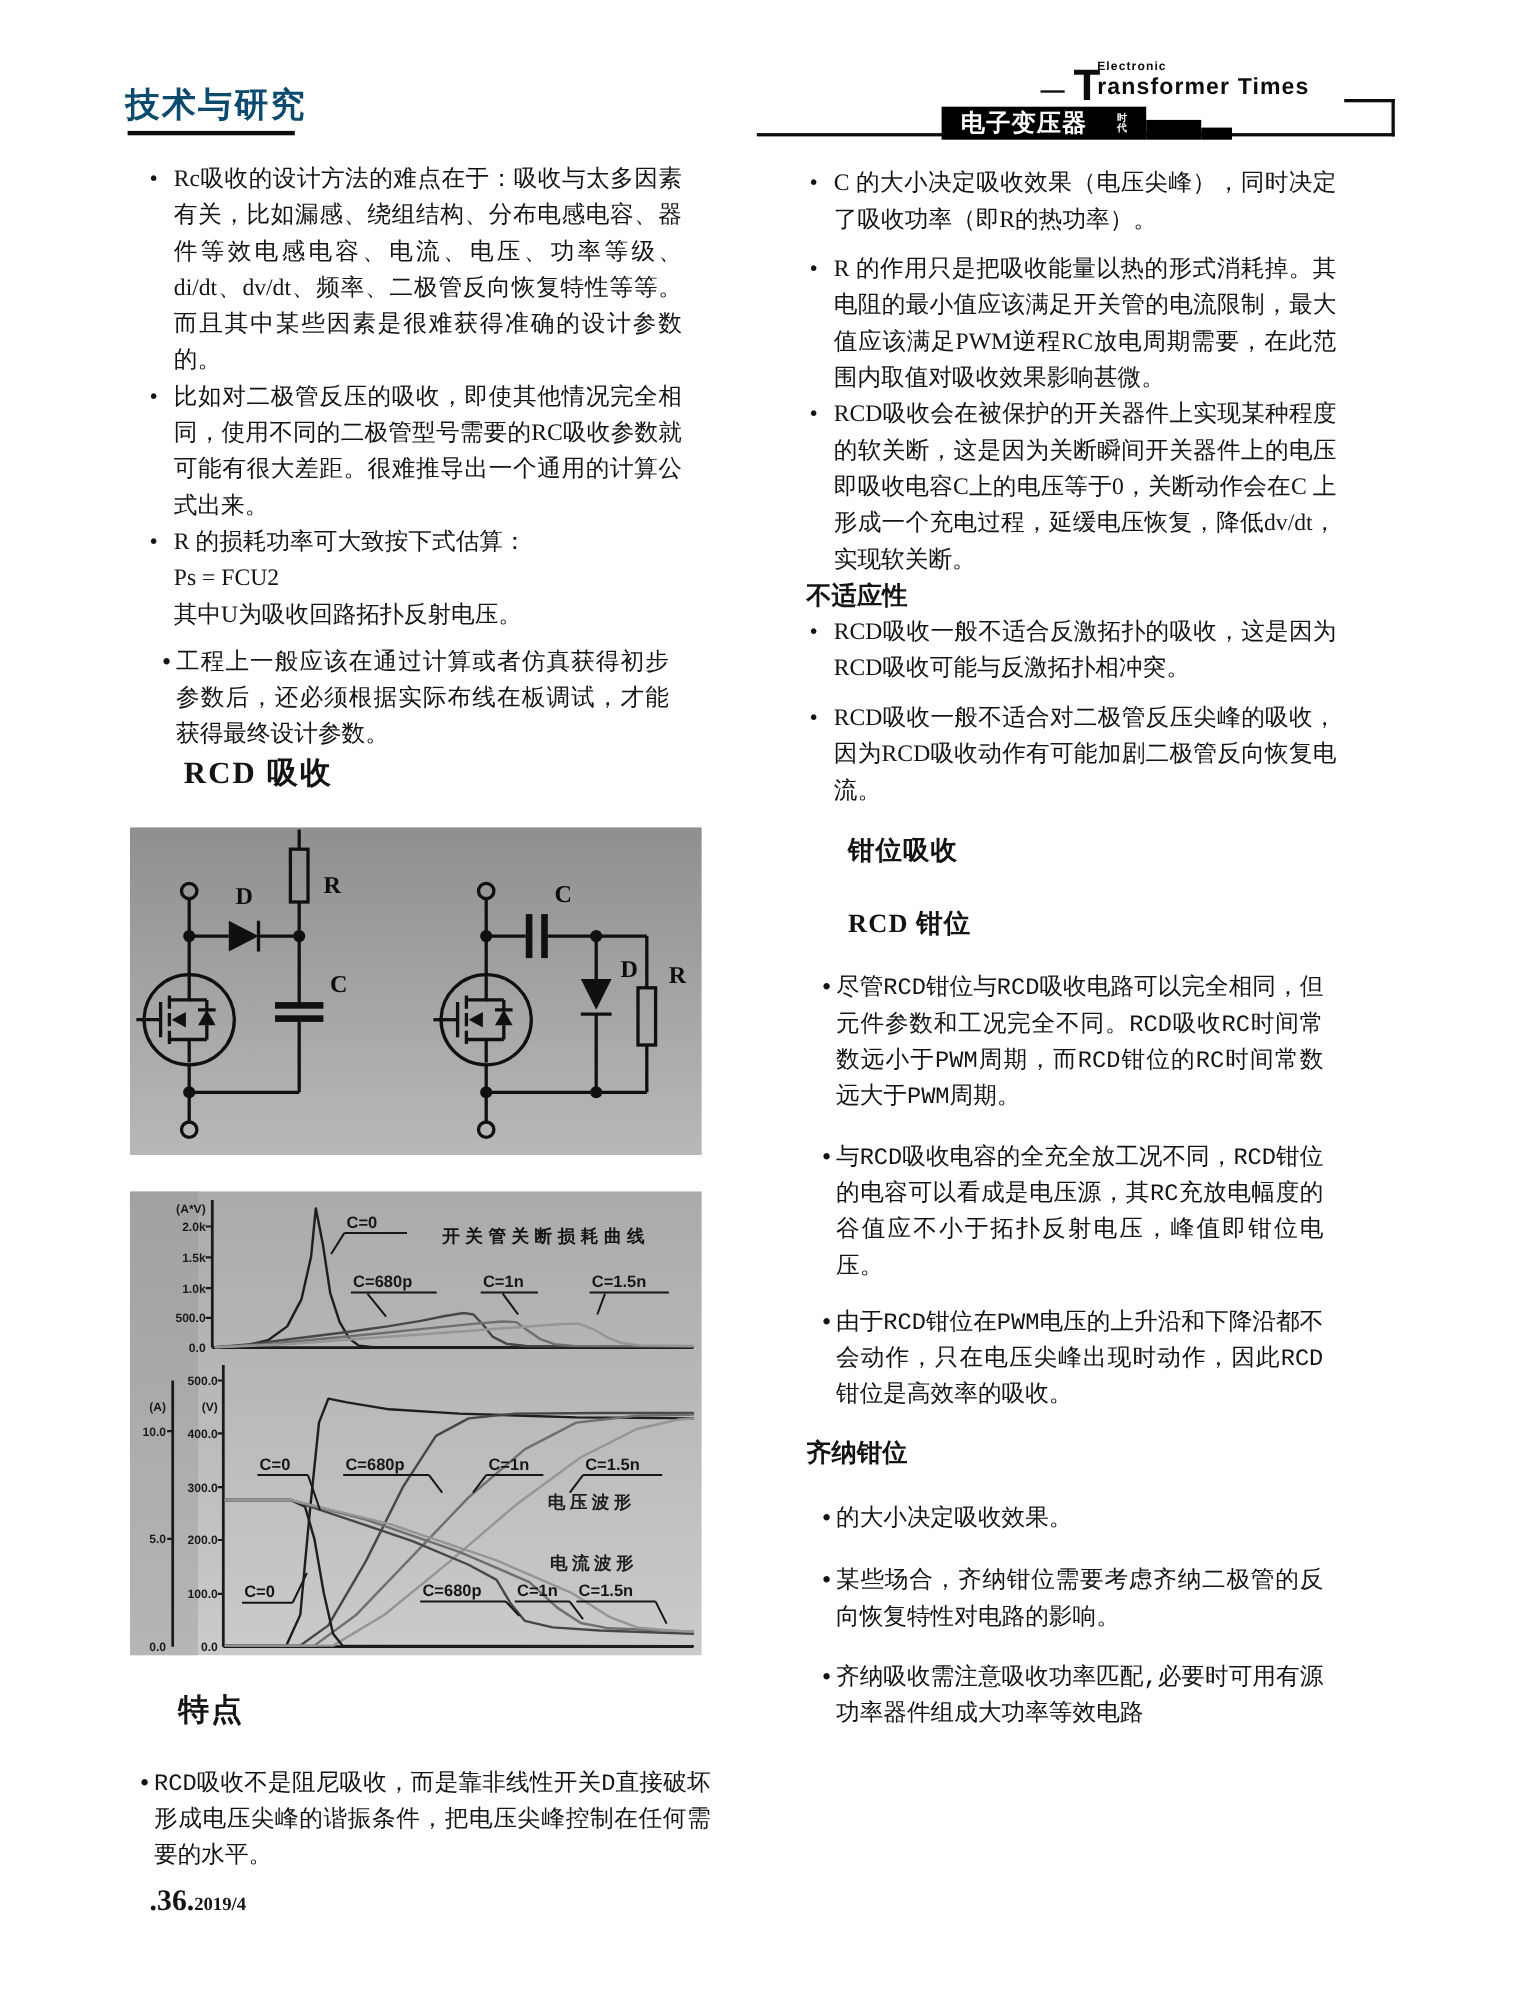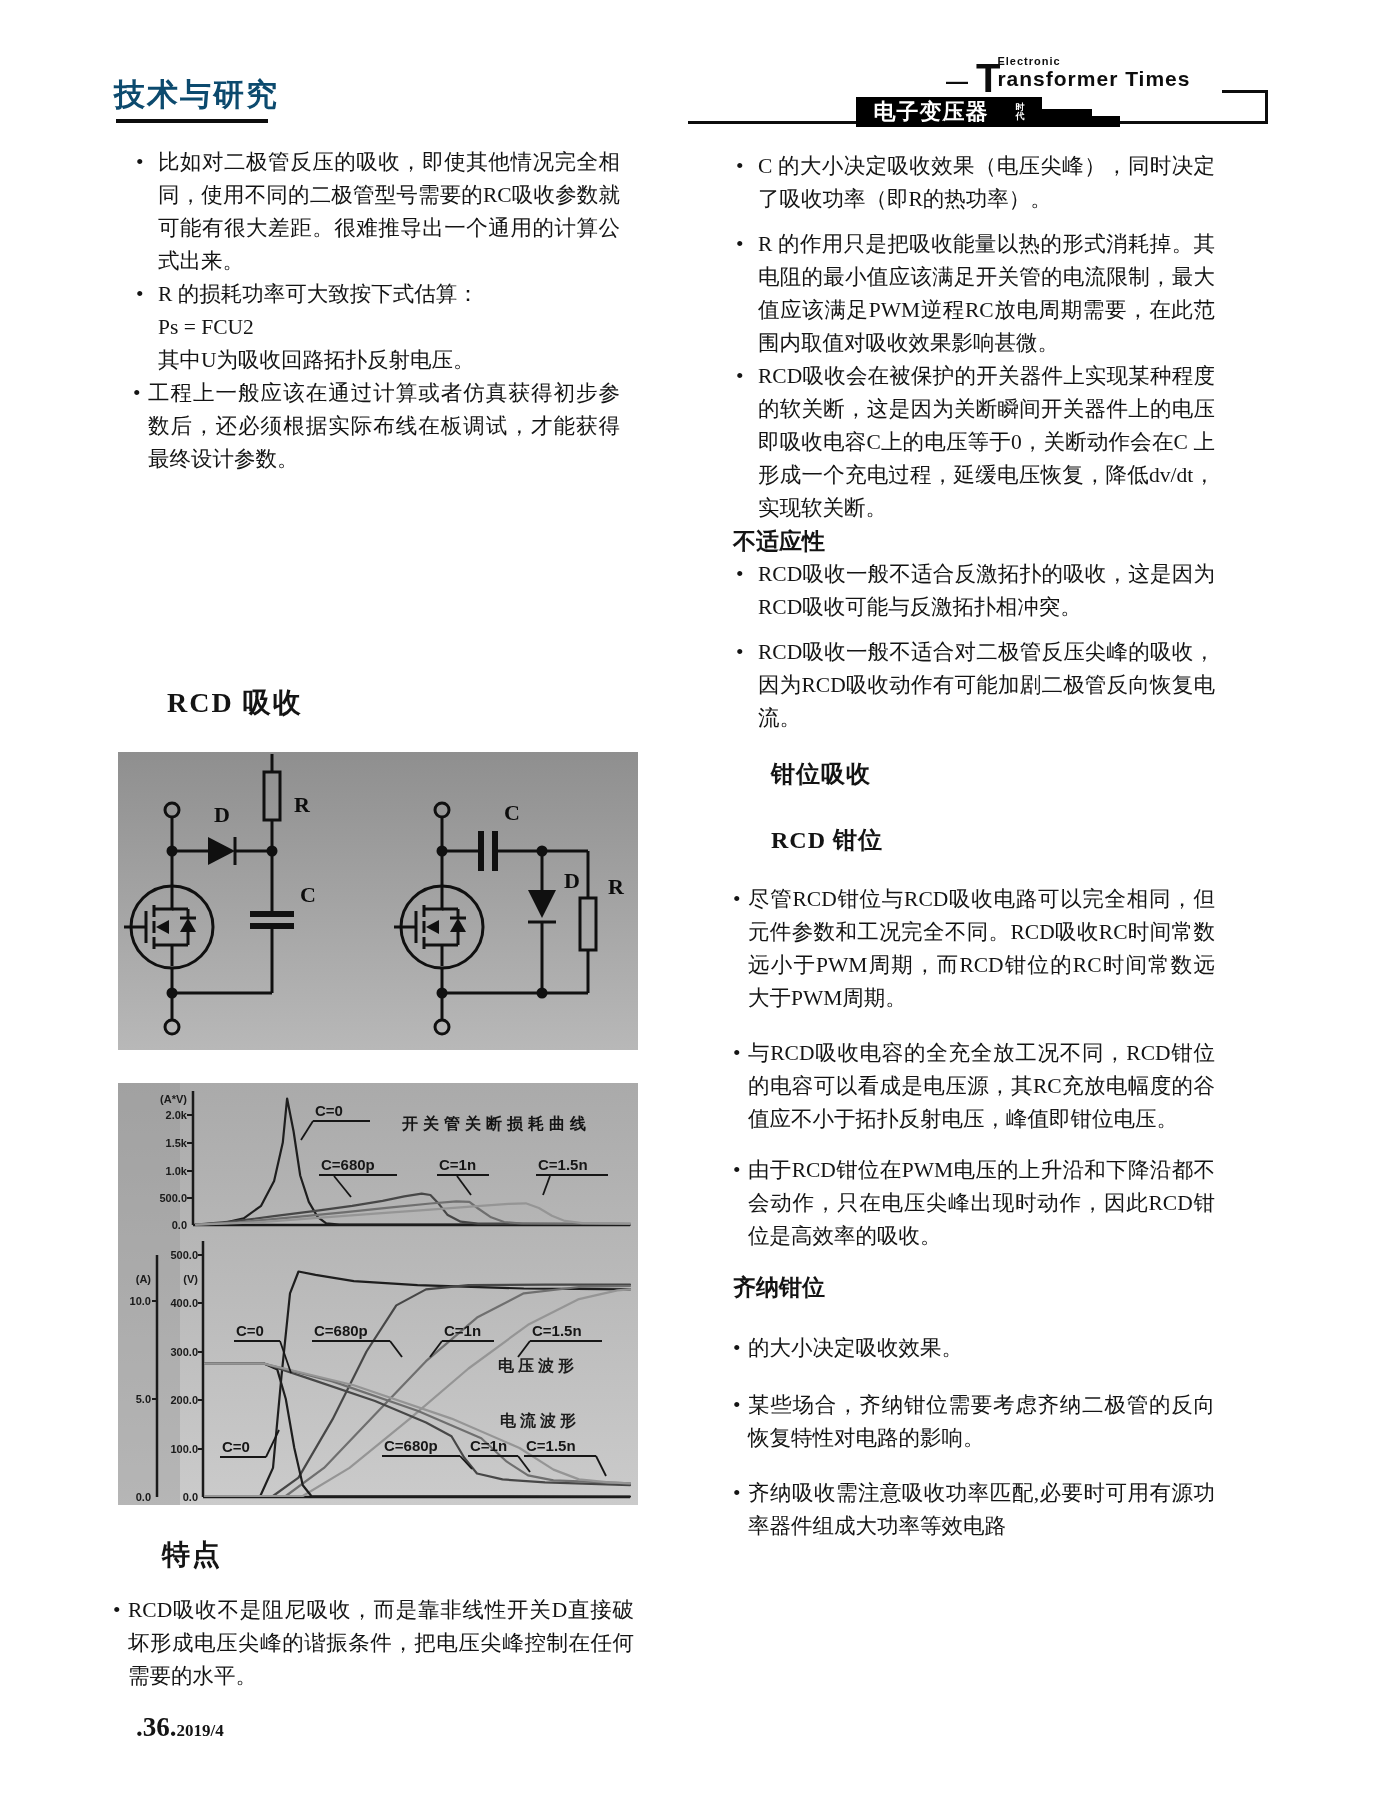--- a/index.html
+++ b/index.html
@@ -26,21 +26,21 @@
   .logo-box .cn-small{display:flex;flex-direction:column;color:#fff;font-size:9px;line-height:9px;
                       font-weight:bold;margin-left:3px;}
   .stair1{position:absolute;left:1042px;top:109px;width:50px;height:18px;background:#000;}
   .stair2{position:absolute;left:1092px;top:116px;width:28px;height:11px;background:#000;}
   
   .col{position:absolute;font-size:21.5px;line-height:33px;text-align:justify;}
   #leftcol{left:133px;top:146px;width:487px;}
   #rightcol{left:733px;top:150px;width:482px;}
   .b{position:relative;padding-left:25px;margin:0;}
   .b::before{content:"\2022";position:absolute;left:3px;top:0;}
-  .bt{position:relative;padding-left:15px;margin:0;}
+  .bt{position:relative;padding-left:15px;margin:12px;font-family:Liberation Mono, monospace;}
   .bt::before{content:"\2022";position:absolute;left:0px;top:0;}
   .fl{padding-left:25px;margin:0;}
   .h-flush{font-weight:bold;font-size:23px;margin:0;line-height:33px;}
   .h-ind{font-weight:bold;font-size:24px;margin:0 0 0 38px;line-height:34px;letter-spacing:1px;}
   .h-left-abs{position:absolute;font-weight:bold;font-size:28px;letter-spacing:2px;}
   #h-rcd{left:167px;top:684px;}
   #h-tedian{left:162px;top:1536px;}
   #p5{position:absolute;left:113px;top:1594px;width:506px;}
   
   #fig1{position:absolute;left:118px;top:752px;width:520px;height:298px;}
@@ -82,20 +82,21 @@
     <span class="cn">电子变压器</span>
     <span class="cn-small">
       <span>时</span>
       <span>代</span>
     </span>
   </div>
   <div class="stair1"></div>
   <div class="stair2"></div>
 
   <div id="leftcol" class="col">
+    <p class="b">Rc吸收的设计方法的难点在于：吸收与太多因素有关，比如漏感、绕组结构、分布电感电容、器件等效电感电容、电流、电压、功率等级、di/dt、dv/dt、频率、二极管反向恢复特性等等。而且其中某些因素是很难获得准确的设计参数的。</p>
     <p class="b">比如对二极管反压的吸收，即使其他情况完全相同，使用不同的二极管型号需要的RC吸收参数就可能有很大差距。很难推导出一个通用的计算公式出来。</p>
     <p class="b">R 的损耗功率可大致按下式估算：</p>
     <p class="fl">Ps = FCU2</p>
     <p class="fl">其中U为吸收回路拓扑反射电压。</p>
     <p class="bt">工程上一般应该在通过计算或者仿真获得初步参数后，还必须根据实际布线在板调试，才能获得最终设计参数。</p>
   </div>
 
   <div id="h-rcd" class="h-left-abs">RCD 吸收</div>
 
   <div id="fig1">

